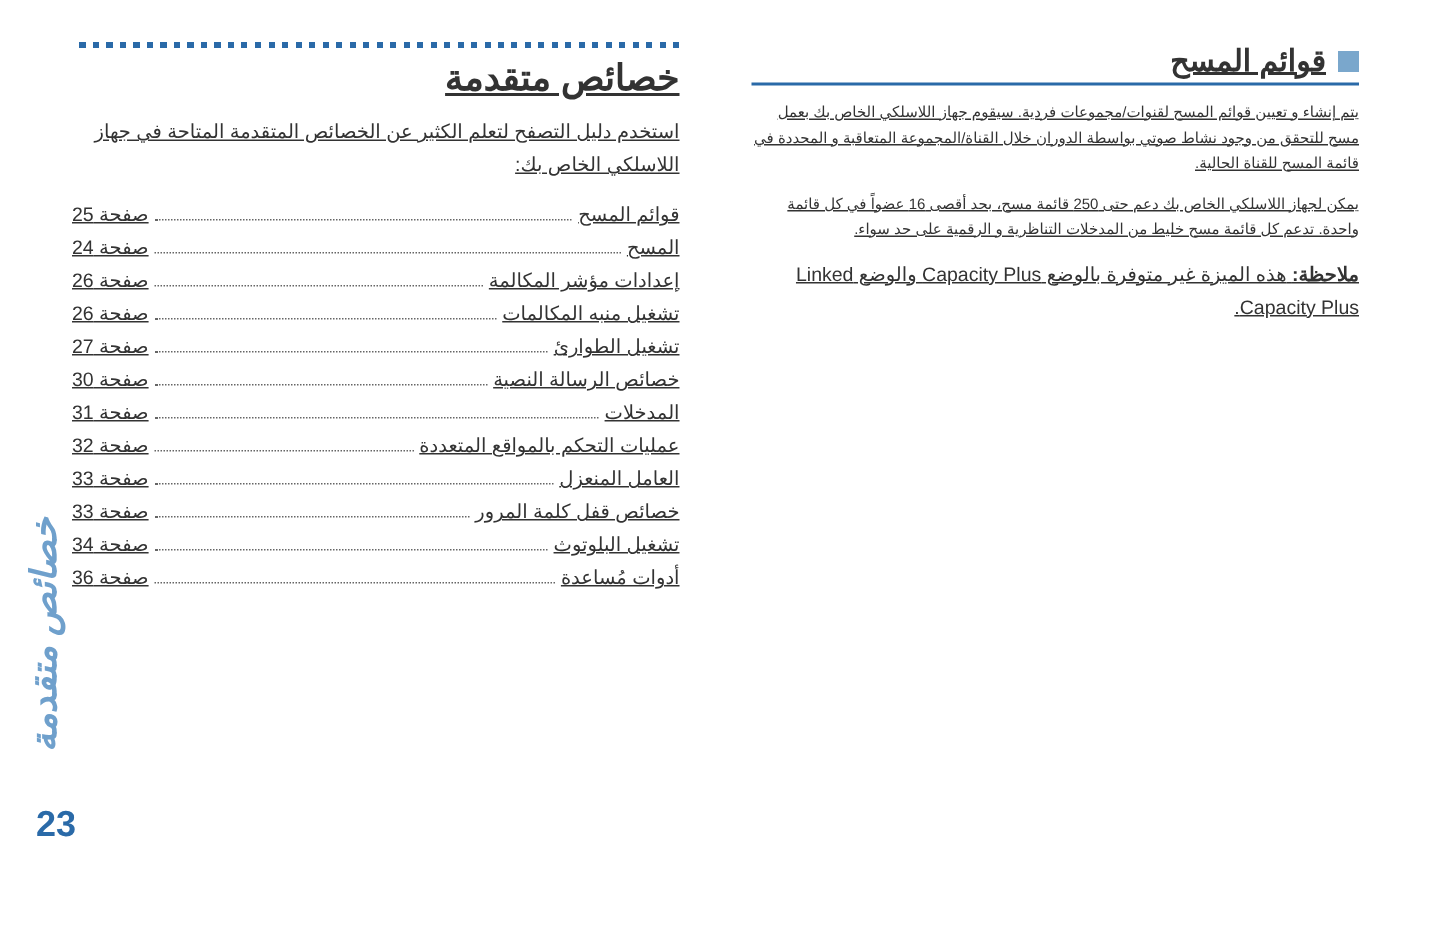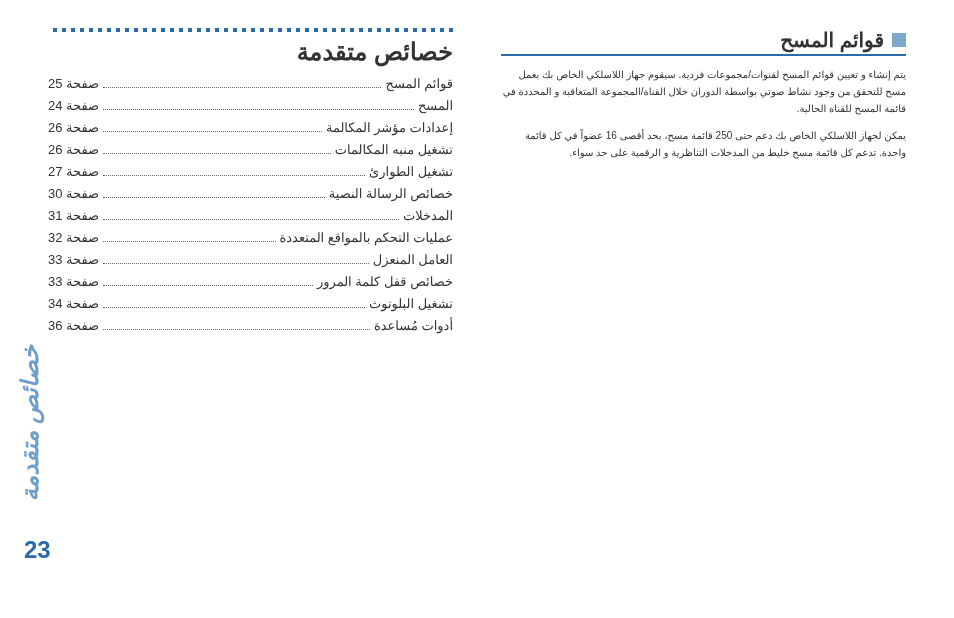--- a/index.html
+++ b/index.html
@@ -1,17 +1,17 @@
 <!DOCTYPE html>
 <html dir="rtl" lang="ar"><head>
 <meta charset="utf-8">
 <style>
 * { margin: 0; padding: 0; box-sizing: border-box; }
 body { font-family: Arial, "Helvetica Neue", sans-serif; background: #fff; width: 954px; height: 618px; position: relative; color: #333; }
-.page { width: 954px; height: 618px; padding: 28px 48px 20px 48px; position: relative; }
+.page { width: 954px; height: 618px; padding: 28px 48px 20px 48px; position: relative; text-decoration: underline; }
 .columns { display: flex; flex-direction: row-reverse; gap: 48px; }
 .col { flex: 1; }
 .dotted-sep { height: 4px; margin-bottom: 6px; background-image: repeating-linear-gradient(to left, #2a6aa8 0 4px, transparent 4px 9px); }
 .main-title { font-size: 24px; font-weight: bold; color: #333; text-align: right; margin-bottom: 10px; }
 .intro { font-size: 13px; text-align: right; line-height: 1.7; margin-bottom: 14px; }
 .toc { font-size: 13px; }
 .toc-row { display: flex; align-items: baseline; margin-bottom: 7px; direction: rtl; }
 .toc-label { white-space: nowrap; }
 .toc-dots { flex: 1; border-bottom: 1.5px dotted #666; margin: 0 4px 3px 4px; min-width: 10px; }
 .toc-page { white-space: nowrap; }
@@ -28,20 +28,21 @@
 </style>
 </head>
 <body>
 
 <div class="page">
   <div class="columns">
 
     <div class="col">
       <div class="dotted-sep"></div>
       <h1 class="main-title">خصائص متقدمة</h1>
+      <p class="intro">استخدم دليل التصفح لتعلم الكثير عن الخصائص المتقدمة المتاحة في جهاز اللاسلكي الخاص بك:</p>
       <div class="toc">
           <div class="toc-row">
             <span class="toc-label">قوائم المسح</span>
             <span class="toc-dots"></span>
             <span class="toc-page">صفحة 25</span>
           </div>
           <div class="toc-row">
             <span class="toc-label">المسح</span>
             <span class="toc-dots"></span>
             <span class="toc-page">صفحة 24</span>
@@ -100,18 +101,22 @@
     </div>
 
     <div class="col">
       <div class="sec-head">
         <span class="sec-square"></span>
         <h2 class="sec-title">قوائم المسح</h2>
       </div>
       <div class="sec-rule"></div>
       <p class="body-p">يتم إنشاء و تعيين قوائم المسح لقنوات/مجموعات فردية. سيقوم جهاز اللاسلكي الخاص بك بعمل مسح للتحقق من وجود نشاط صوتي بواسطة الدوران خلال القناة/المجموعة المتعاقبة و المحددة في قائمة المسح للقناة الحالية.</p>
       <p class="body-p">يمكن لجهاز اللاسلكي الخاص بك دعم حتى 250 قائمة مسح، بحد أقصى 16 عضواً في كل قائمة واحدة. تدعم كل قائمة مسح خليط من المدخلات التناظرية و الرقمية على حد سواء.</p>
+      <p class="note-row">
+        <span class="note-label">ملاحظة:</span>
+        <span>هذه الميزة غير متوفرة بالوضع Capacity Plus والوضع Linked Capacity Plus.</span>
+      </p>
     </div>
   </div>
 
   <div class="side-title">خصائص متقدمة</div>
   <div class="page-num">23</div>
 </div>
 
 </body></html>

